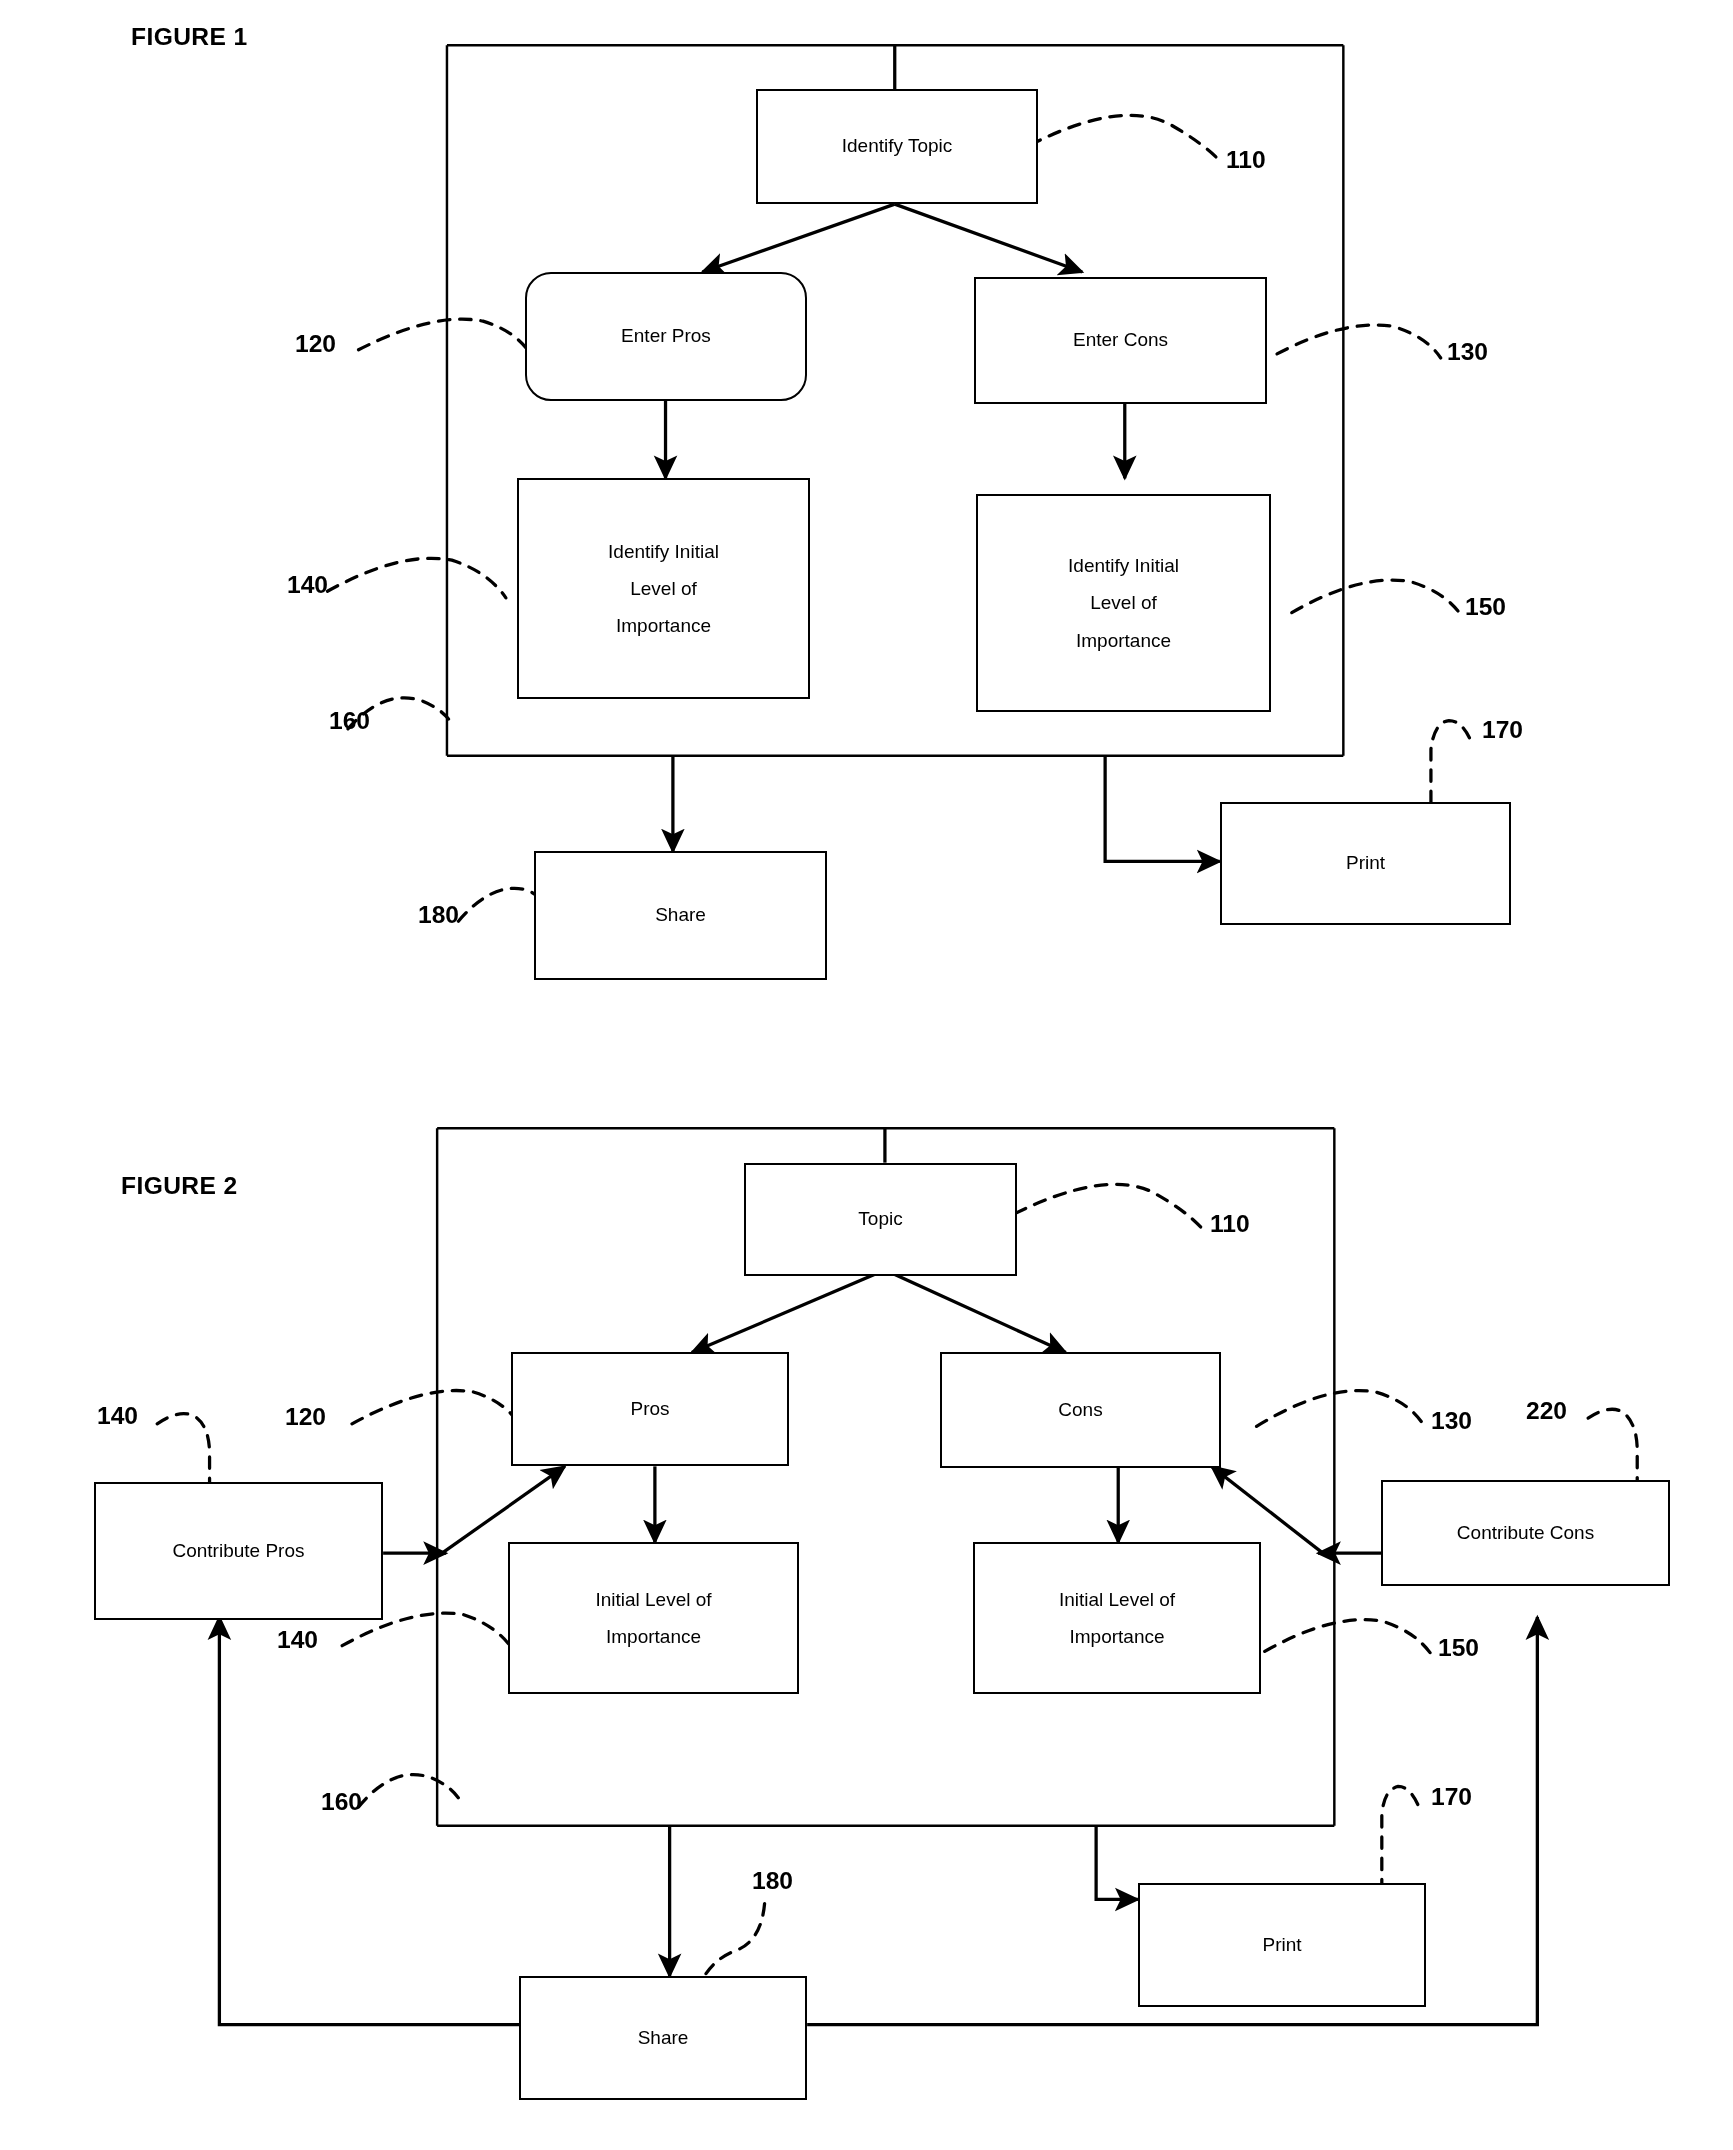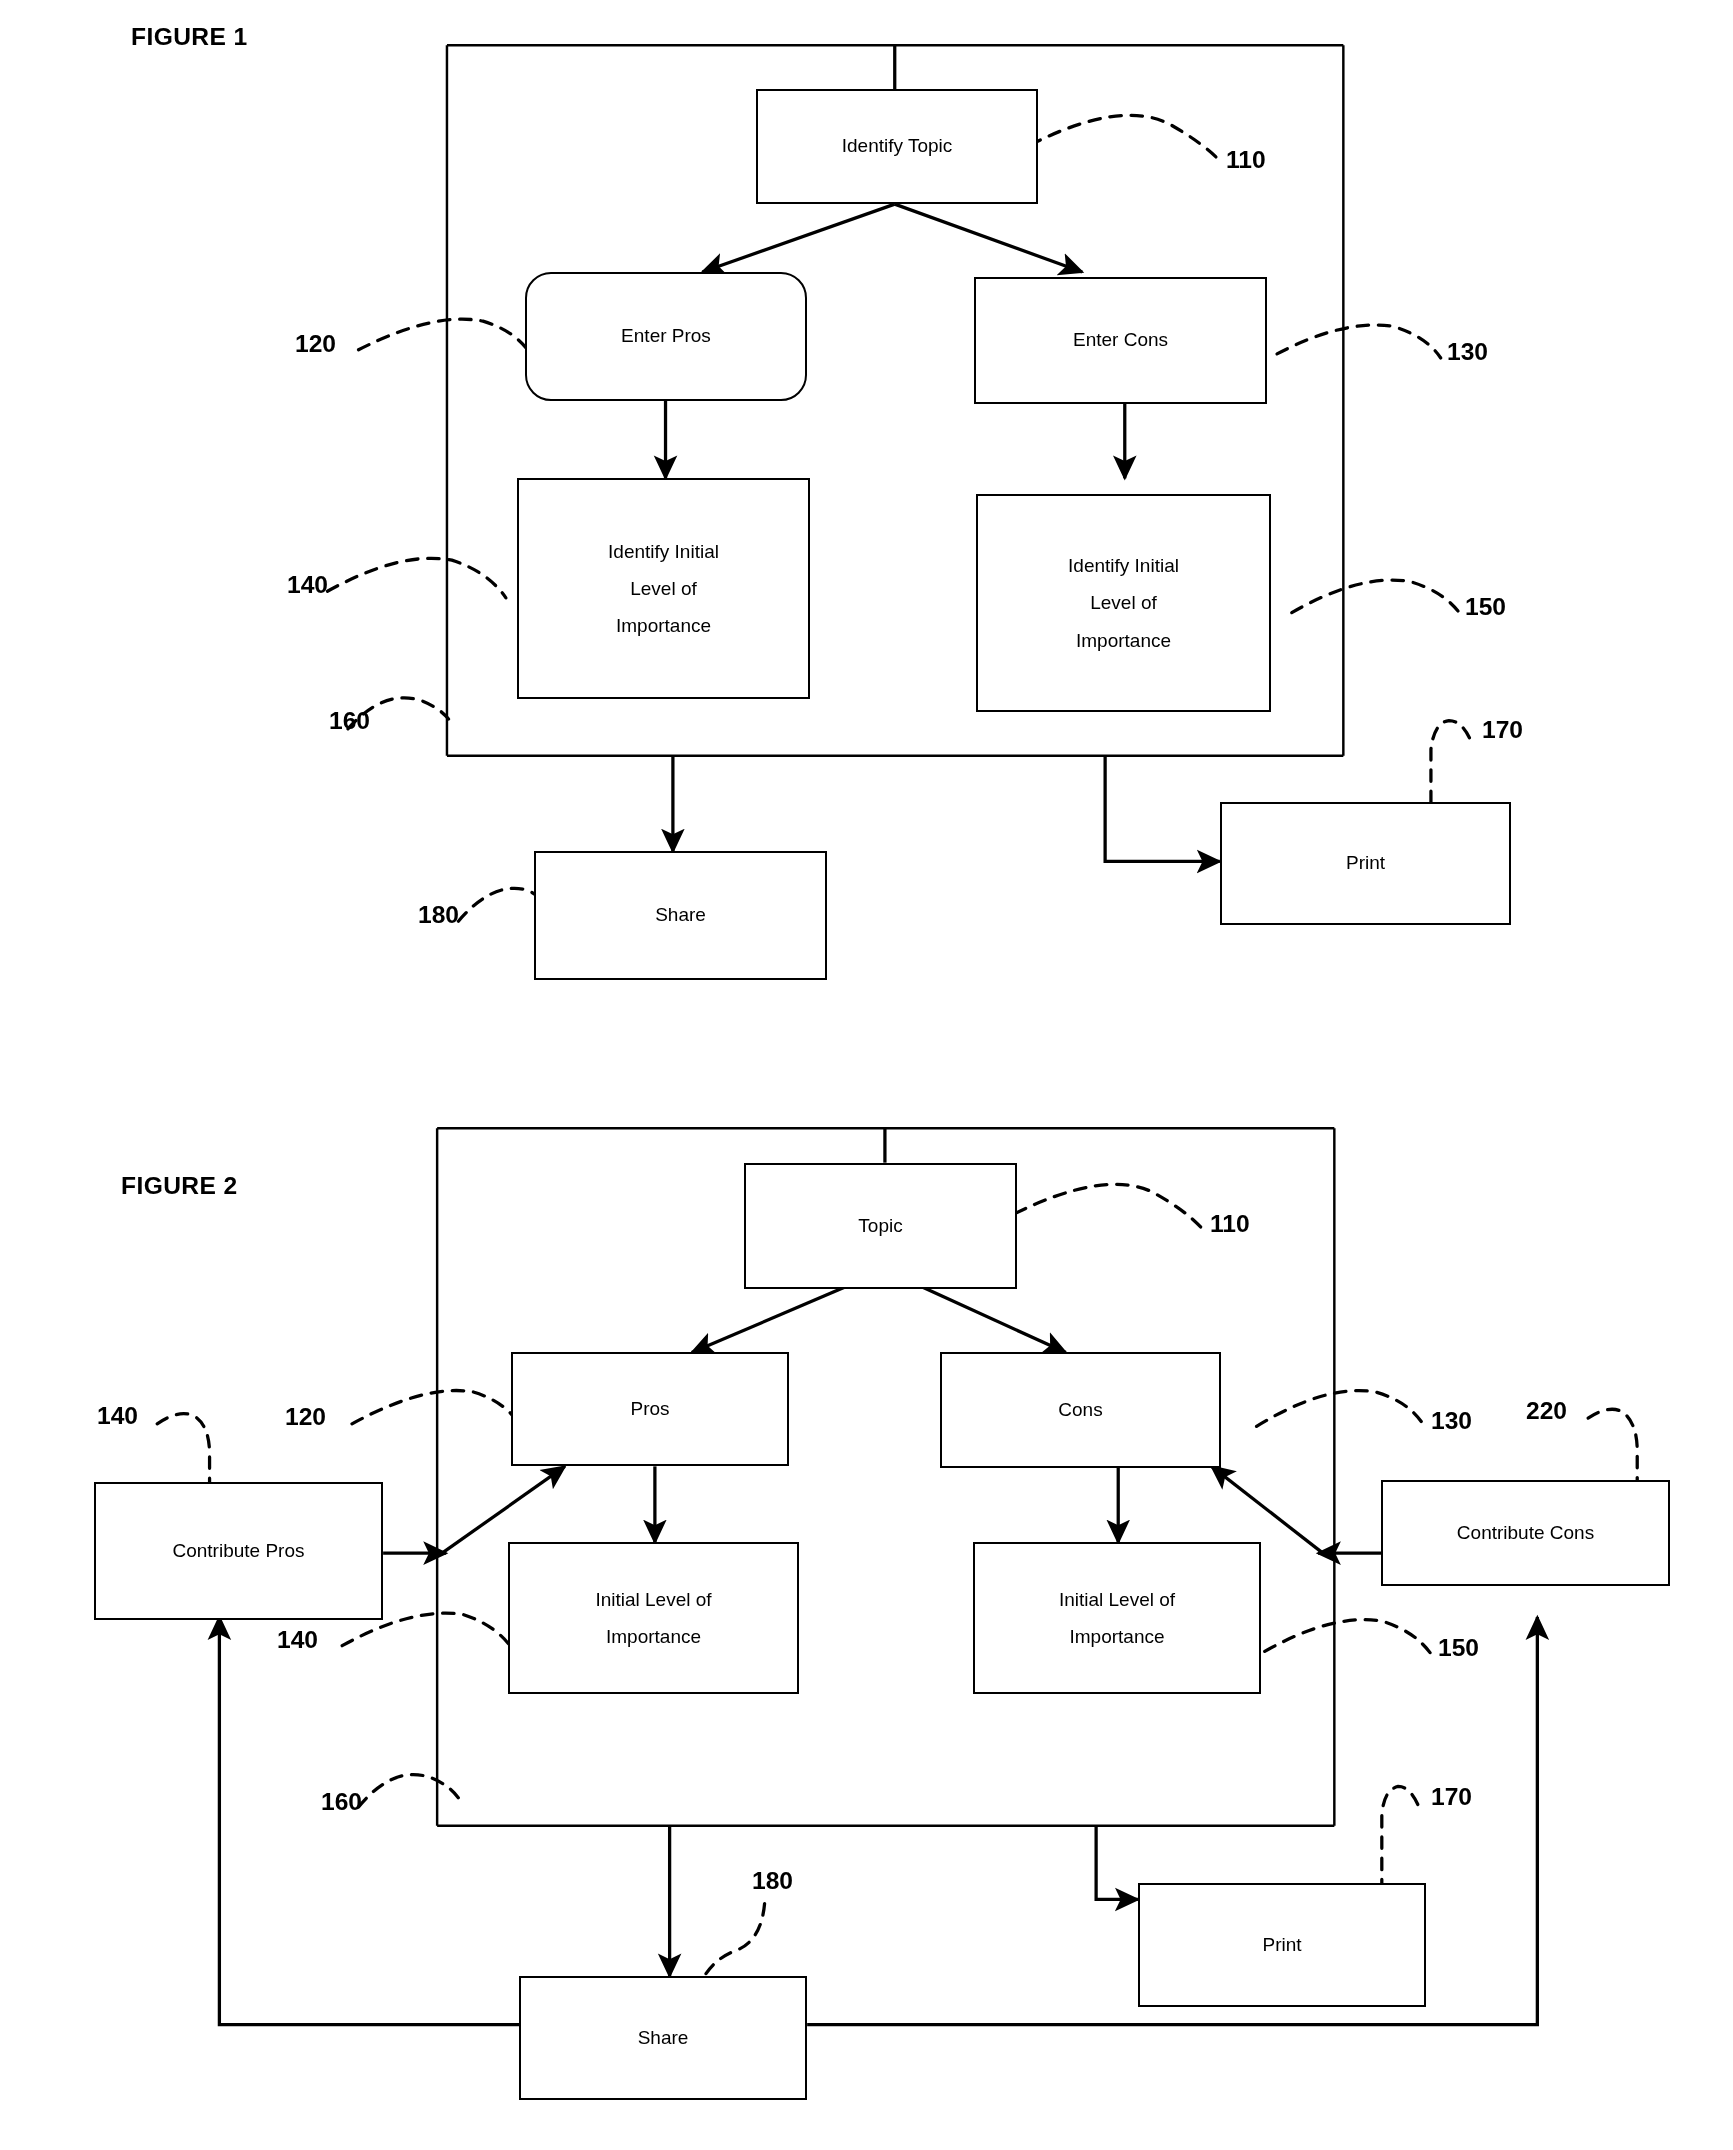--- a/index.html
+++ b/index.html
@@ -187,21 +187,21 @@
   <div class="ref" style="left:295px; top:330px;">120</div>
   <div class="ref" style="left:1447px; top:338px;">130</div>
   <div class="ref" style="left:287px; top:571px;">140</div>
   <div class="ref" style="left:1465px; top:593px;">150</div>
   <div class="ref" style="left:329px; top:707px;">160</div>
   <div class="ref" style="left:1482px; top:716px;">170</div>
   <div class="ref" style="left:418px; top:901px;">180</div>
 
   <div class="fig-title" style="left:121px; top:1131px;margin-top:41px;">FIGURE 2</div>
 
-  <div class="node" style="left:744px; top:1163px; width:273px; height:126px;">
+  <div class="node" style="left:744px; top:1163px; width:273px; height:113px;">
     <span>Topic</span>
   </div>
 
   <div class="node" style="left:511px; top:1352px; width:278px; height:114px;">
     <span>Pros</span>
   </div>
 
   <div class="node" style="left:940px; top:1352px; width:281px; height:116px;">
     <span>Cons</span>
   </div>

